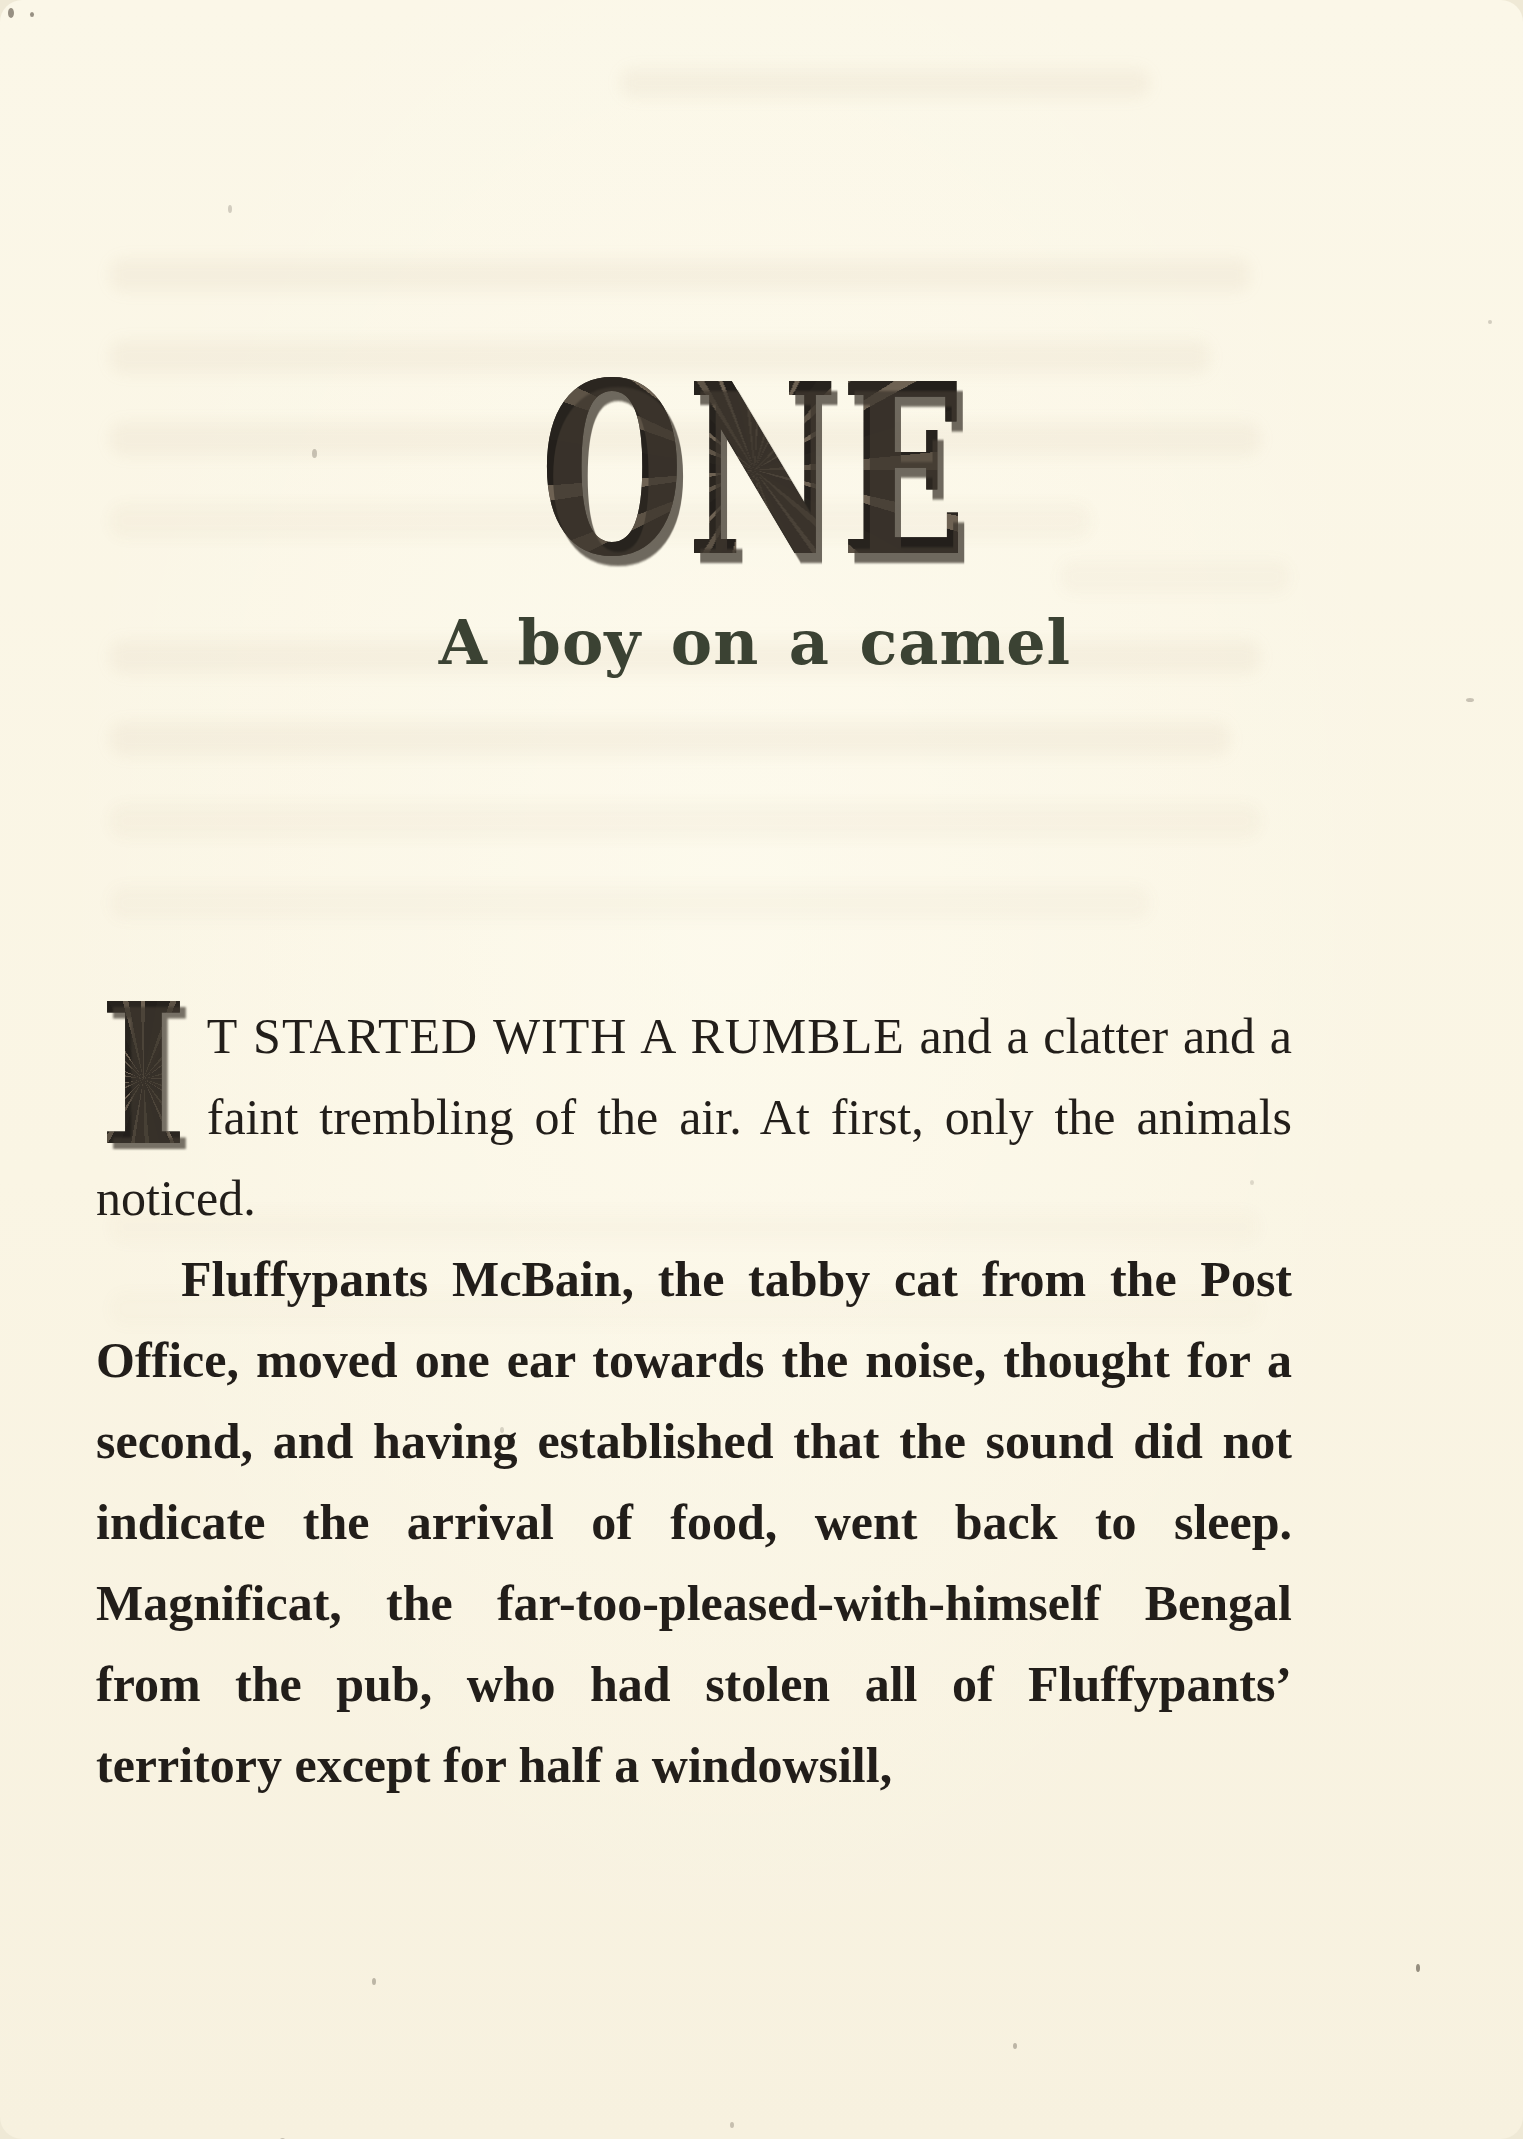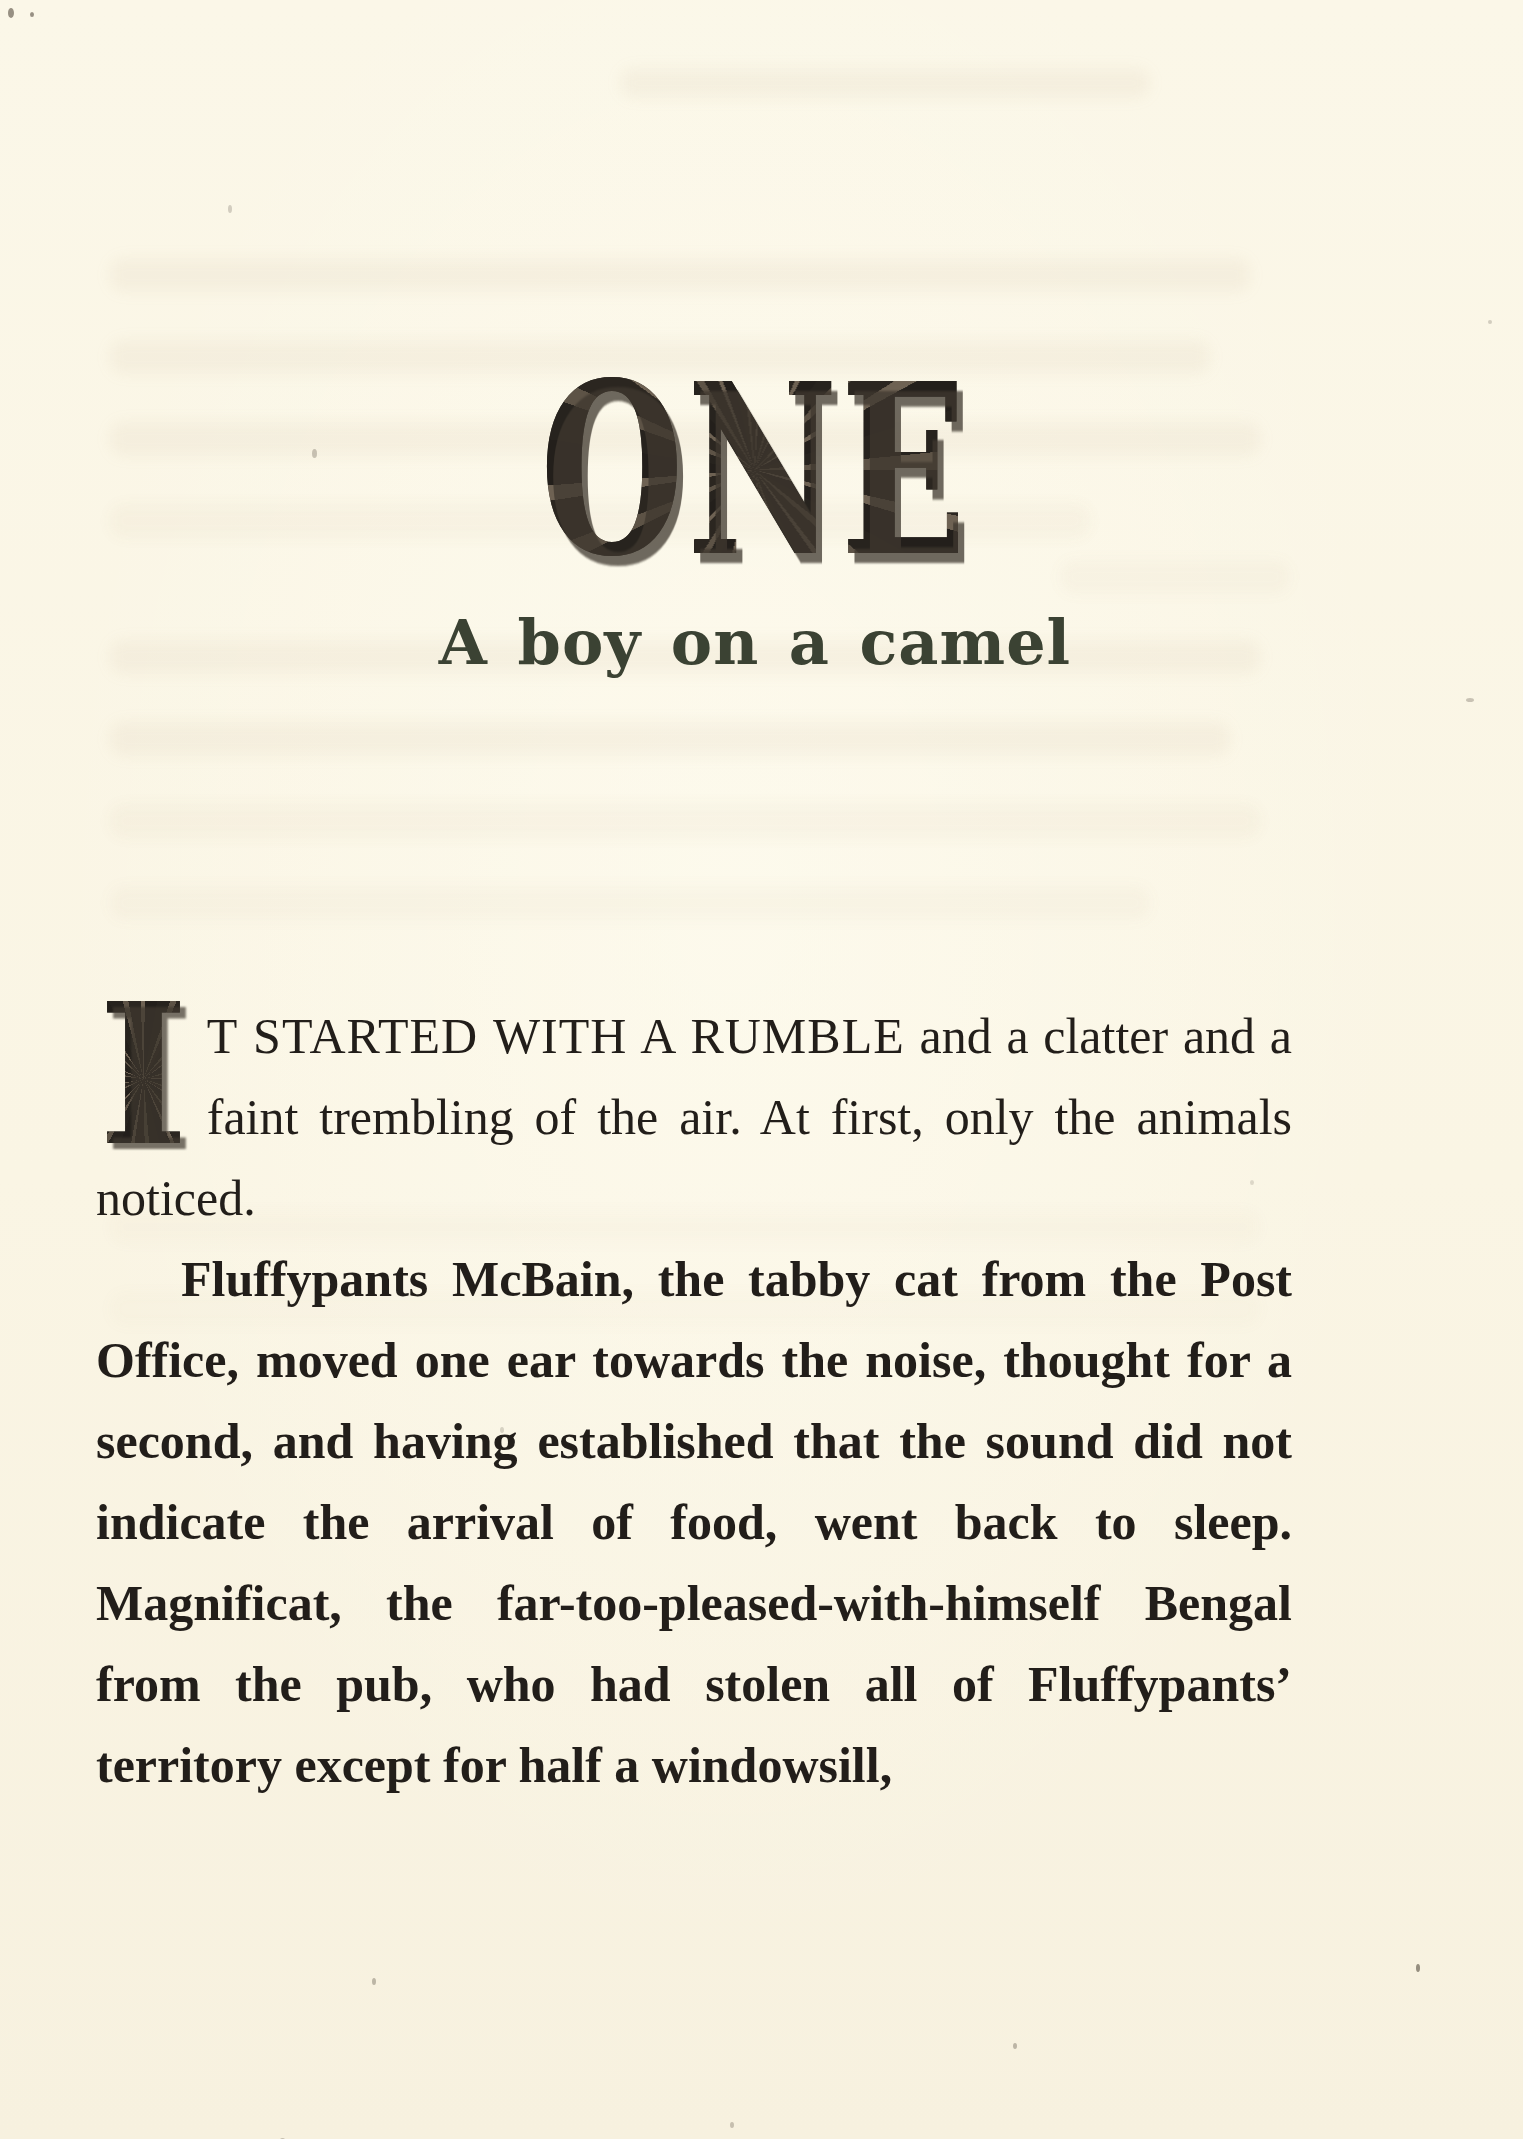--- a/index.html
+++ b/index.html
@@ -9,20 +9,21 @@
     background:#efe9d6;
     overflow:hidden;
   }
   .page{
     position:relative;
     width:1523px;height:2139px;
     background:
       radial-gradient(ellipse at 48% 42%, rgba(255,253,242,.55) 0%, rgba(255,253,242,0) 60%),
       linear-gradient(180deg,#fbf7e8 0%,#faf5e4 55%,#f7f1df 100%);
     overflow:hidden;
+    border-radius:22px;
   }
 
   
   .ghost{position:absolute;left:0;top:0;width:100%;height:100%;pointer-events:none;}
   .ghost .bar{
     position:absolute;height:34px;border-radius:14px;
     background:rgba(186,158,132,.085);
     filter:blur(7px);
   }
   .speck{position:absolute;background:rgba(70,60,48,.55);border-radius:50%;}

